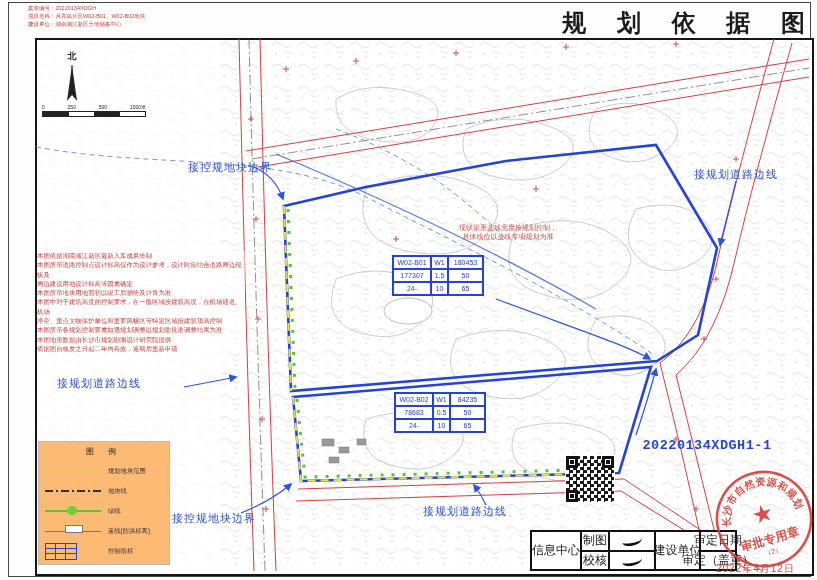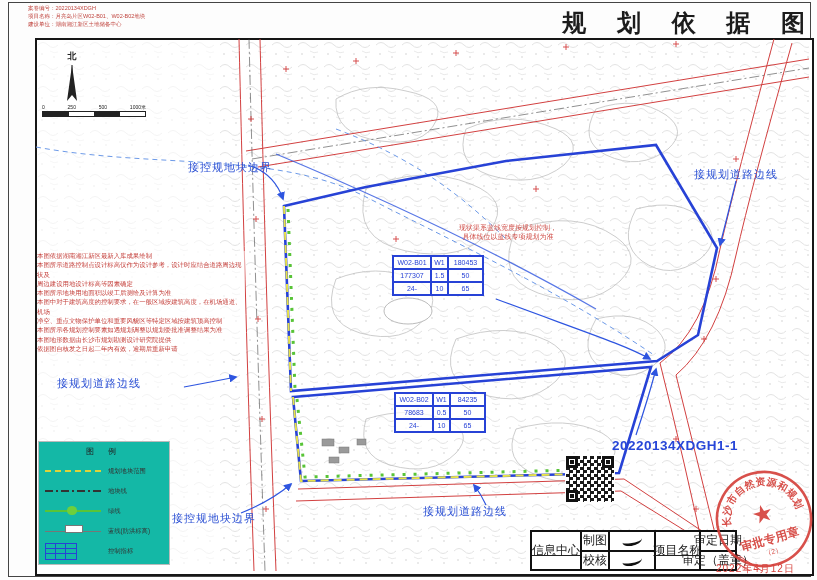--- a/index.html
+++ b/index.html
@@ -19,52 +19,52 @@
   .scalebar .bar i{flex:1;}
   .scalebar .bar i:nth-child(odd){background:#222;}
   .scalebar .bar i:nth-child(even){background:#fff;}
 
   .notes{position:absolute;left:37px;top:251px;width:208px;color:#c5413c;font-size:6.4px;line-height:9.3px;background:rgba(255,255,255,.55);}
 
   .blue-label{position:absolute;color:#2b50d4;font-size:11px;white-space:nowrap;letter-spacing:1px;}
   .red-note{position:absolute;left:433px;top:223px;width:150px;color:#cf4a44;font-size:7px;line-height:9px;text-align:center;}
   .approval{position:absolute;left:612px;top:436px;width:190px;color:#2746d8;text-align:left;}
   .approval .l1{font-size:12.5px;letter-spacing:.5px;}
-  .approval .l2{font-size:13.5px;font-weight:bold;margin-top:2px;letter-spacing:.5px;}
+  .approval .l2{font-size:13.5px;font-weight:bold;text-align:center;margin-top:2px;letter-spacing:.5px;font-family:Liberation Mono, monospace;}
 
   .ptable{position:absolute;width:90px;background:rgba(255,255,255,.75);border:1.3px solid #2742d6;display:grid;grid-template-columns:38px 17px 35px;}
   .ptable span{border:0.7px solid #2742d6;color:#2742d6;font-size:7px;line-height:11px;text-align:center;overflow:hidden;white-space:nowrap;}
   .pt1{left:392px;top:255px;}
   .pt2{left:394px;top:392px;}
 
   .qr{position:absolute;left:566px;top:456px;width:48px;height:46px;background:repeating-conic-gradient(#1a1a1a 0 25%,#fff 0 50%) 0 0/7px 7px;outline:1px solid #fff;}
   .qr .fp{position:absolute;width:12px;height:12px;border:3px solid #111;background:#fff;box-sizing:border-box;}
   .qr .fp i{position:absolute;inset:1px;background:#111;display:block;}
   .qr .fp.a{left:0;top:0;} .qr .fp.b{right:0;top:0;} .qr .fp.c{left:0;bottom:0;}
 
-  .legend{position:absolute;left:38px;top:441px;width:132px;height:124px;background:#14b8a6;border:0.5px solid #bbb;padding:4px 6px;box-sizing:border-box;}
+  .legend{position:absolute;left:38px;top:441px;width:132px;height:124px;background:#fdba74;border:0.5px solid #bbb;padding:4px 6px;box-sizing:border-box;}
   .legend .lg-title{text-align:center;font-size:8px;letter-spacing:6px;color:#222;margin-bottom:4px;}
   .legend .row{display:flex;align-items:center;height:20px;}
   .legend .sw{width:56px;margin-right:7px;position:relative;height:16px;display:flex;align-items:center;}
   .legend .lbl{font-size:6.3px;color:#333;white-space:nowrap;}
   .sw-yellow{width:100%;border-top:2px dashed #ddd33a;}
   .sw-dashdot{width:100%;height:1.5px;background:repeating-linear-gradient(90deg,#333 0 8px,transparent 8px 11px,#333 11px 13px,transparent 13px 16px);}
   .sw-green{width:100%;height:2px;background:#58c437;position:relative;}
   .sw-green::after{content:"";position:absolute;left:22px;top:-4px;width:10px;height:9px;background:#6ecf3d;border-radius:50% 50% 45% 45%;}
   .sw-elev{width:100%;height:1px;background:#777;position:relative;}
   .sw-elev::after{content:"";position:absolute;left:20px;top:-6px;width:16px;height:6px;border:0.7px solid #777;background:#fff;}
   .sw-itable{width:30px;height:15px;border:1px solid #2742d6;background-image:
     linear-gradient(90deg,transparent 0 9px,#2742d6 9px 10px,transparent 10px 19px,#2742d6 19px 20px,transparent 20px),
     linear-gradient(transparent 0 4px,#2742d6 4px 5px,transparent 5px 9px,#2742d6 9px 10px,transparent 10px);}
 
   .ftable{position:absolute;left:530px;top:530px;width:205px;height:39px;display:grid;
     grid-template-columns:50px 28px 46px 45px 36px;grid-template-rows:19.5px 19.5px;
     background:#fff;border:1px solid #111;}
   .ftable div{border:0.6px solid #111;font-size:12px;color:#222;display:flex;align-items:center;justify-content:center;white-space:nowrap;overflow:visible;}
-  .ftable .span2{grid-row:1/3;text-decoration:underline;}
+  .ftable .span2{grid-row:1/3;}
   .sig{position:relative;}
   .sig::after{content:"";width:20px;height:8px;border-bottom:3px solid #111;border-radius:0 0 60% 40%;transform:rotate(-6deg);}
 
   .stamp{position:absolute;left:712px;top:466px;width:104px;height:106px;pointer-events:none;}
   .stamp-date{position:absolute;left:716px;top:562px;color:#d5423c;font-size:10px;letter-spacing:1px;}
 </style>
 </head>
 <body>
 
 <div class="sheet">
@@ -295,21 +295,21 @@
           <i class="sw-itable"></i>
         </span>
       <span class="lbl">控制指标</span>
     </div>
   </div>
 
   <div class="ftable">
     <div class="span2">信息中心</div>
     <div>制图</div>
     <div class="sig"></div>
-    <div class="span2" style="grid-column:4;">项目名称</div>
+    <div class="span2" style="grid-column:4;">建设单位</div>
     <div>审定日期</div>
     <div style="grid-column:2;">校核</div>
     <div class="sig"></div>
     <div style="grid-column:5;">审定（盖章）</div>
   </div>
 
   <svg class="stamp" width="104" height="106" viewBox="0 0 104 106">
     <defs>
         <path id="ringPath" d="M18,53 A34,34 0 0 1 86,53"></path>
       </defs>

